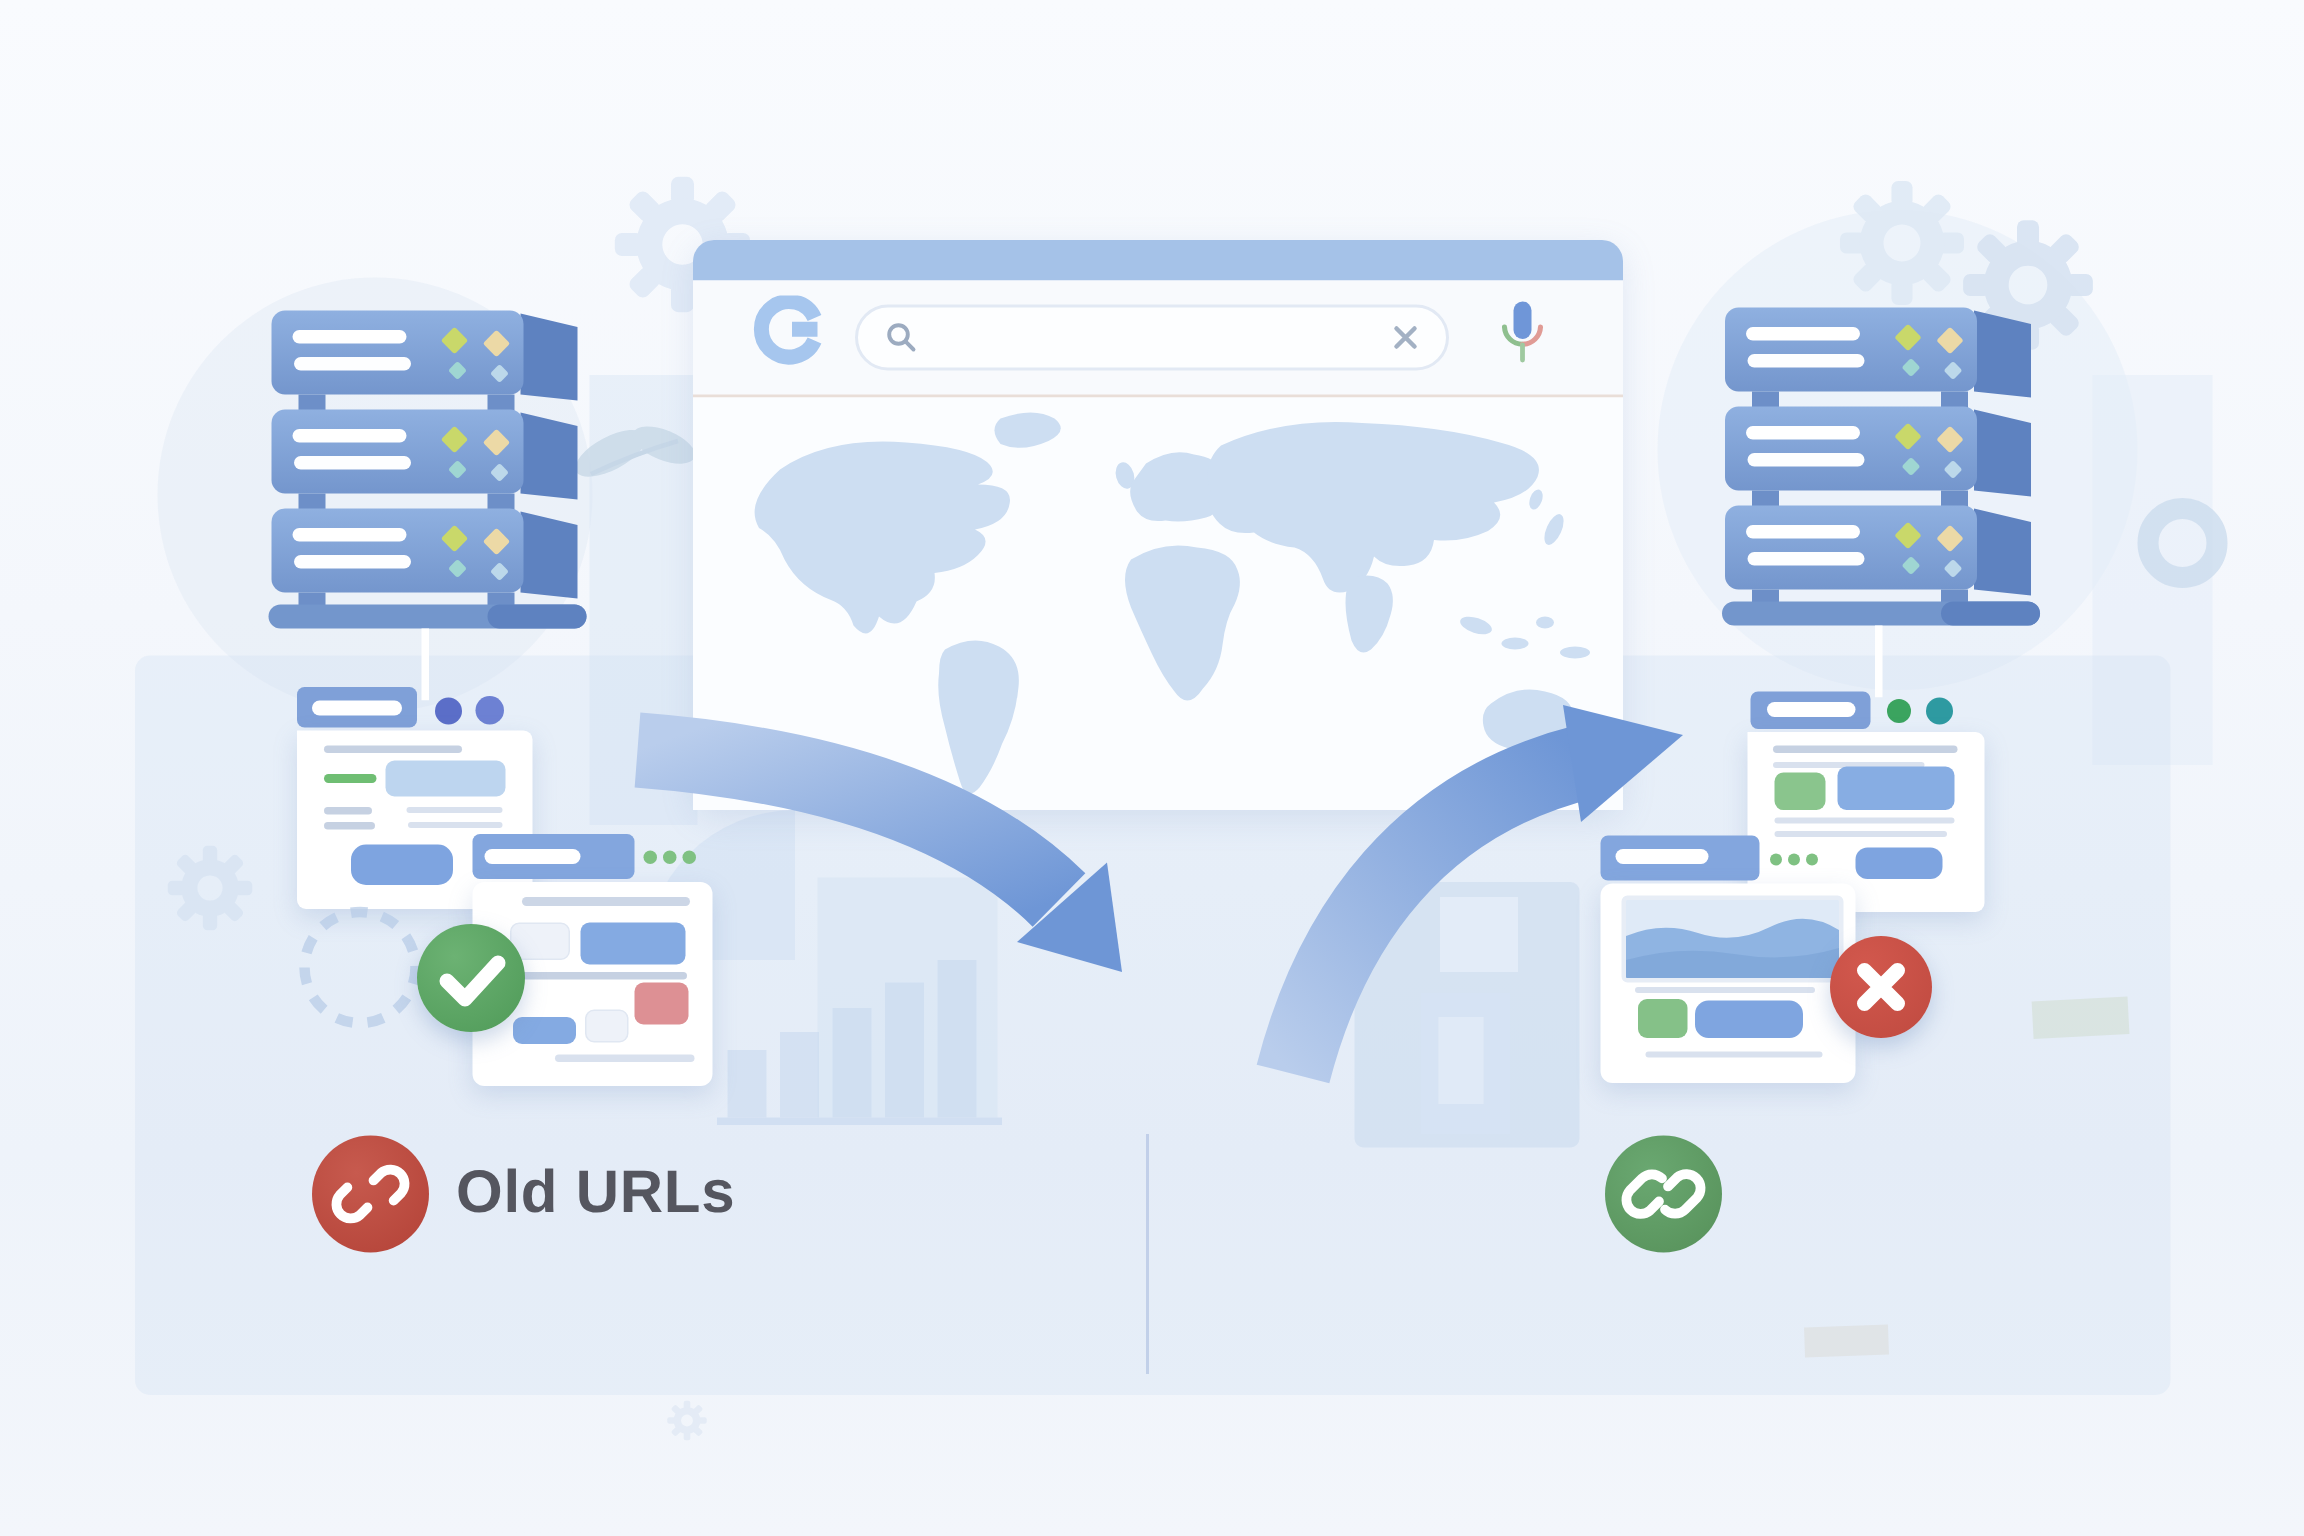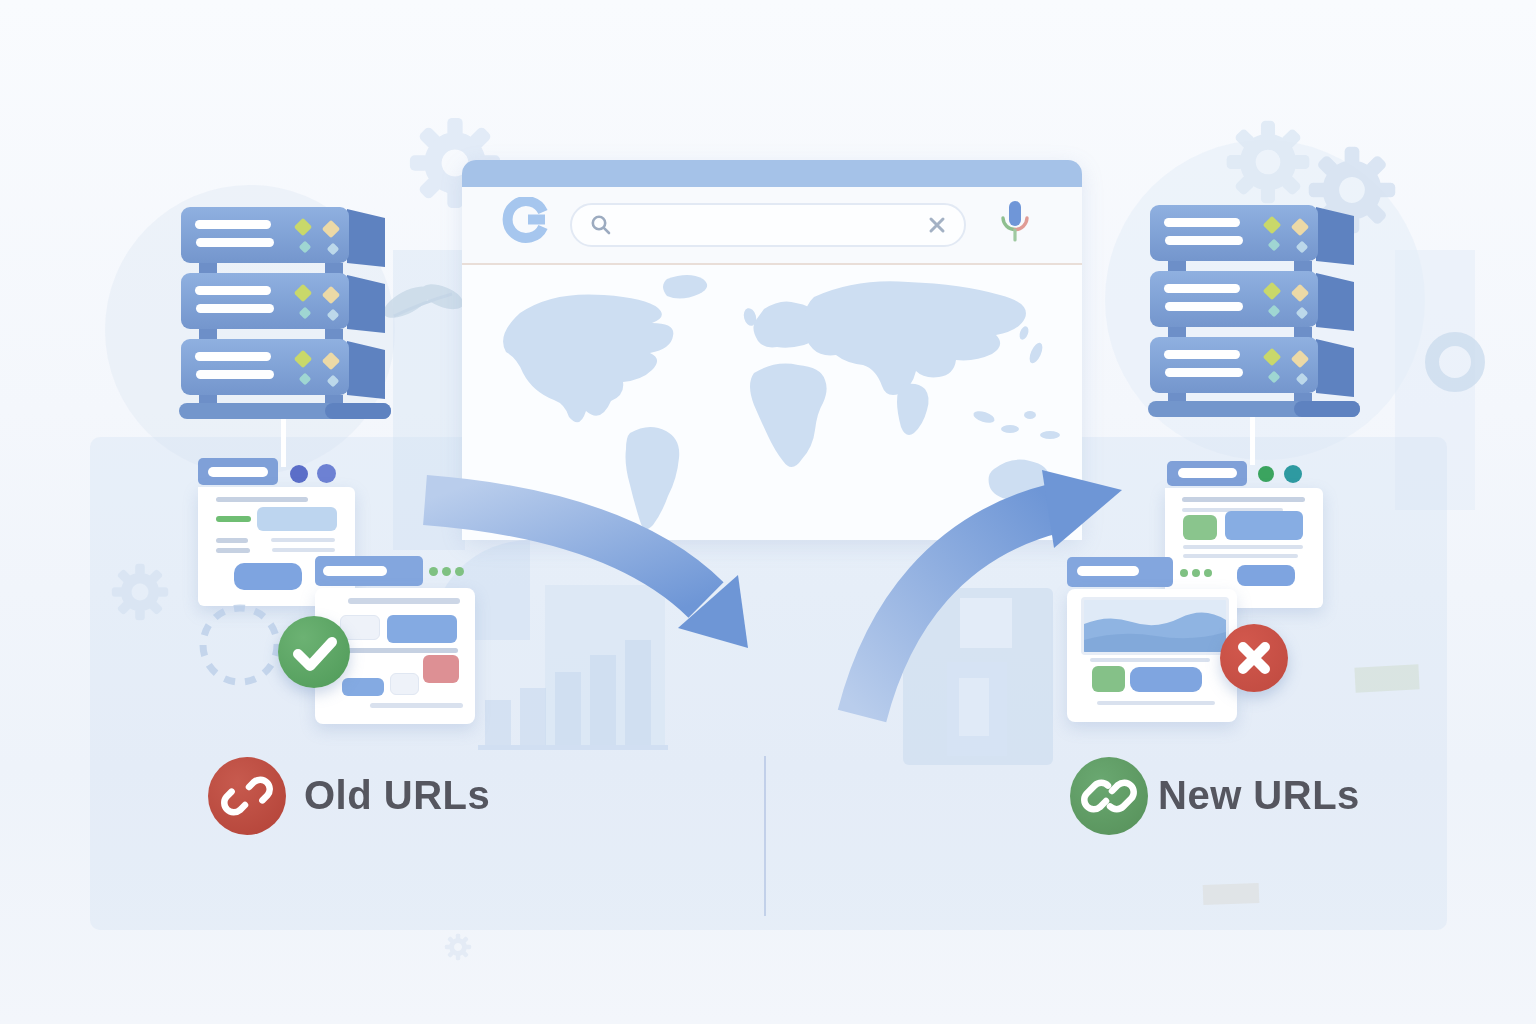--- a/index.html
+++ b/index.html
@@ -305,15 +305,14 @@
   <div class="label-txt" style="left:304px;top:773px;">Old URLs</div>
 
   <div class="badge-circle" style="left:1070px;top:757px;width:78px;height:78px;background:radial-gradient(circle at 38% 32%,#6aa871,#569059);">
     <svg width="78" height="78" viewBox="0 0 78 78">
       <g fill="none" stroke="#ffffff" stroke-width="6.5" stroke-linecap="round">
         <path d="M36 44 l-6 6 a9.5 9.5 0 0 1 -13.4 -13.4 l8 -8 a9.5 9.5 0 0 1 13.4 0"></path>
         <path d="M42 34 l6 -6 a9.5 9.5 0 0 1 13.4 13.4 l-8 8 a9.5 9.5 0 0 1 -13.4 0"></path>
       </g>
     </svg>
   </div>
-  <div class="label-txt" style="left:1158px;top:773px;">New URLs</div>
 
 </div>
 
 </body></html>

